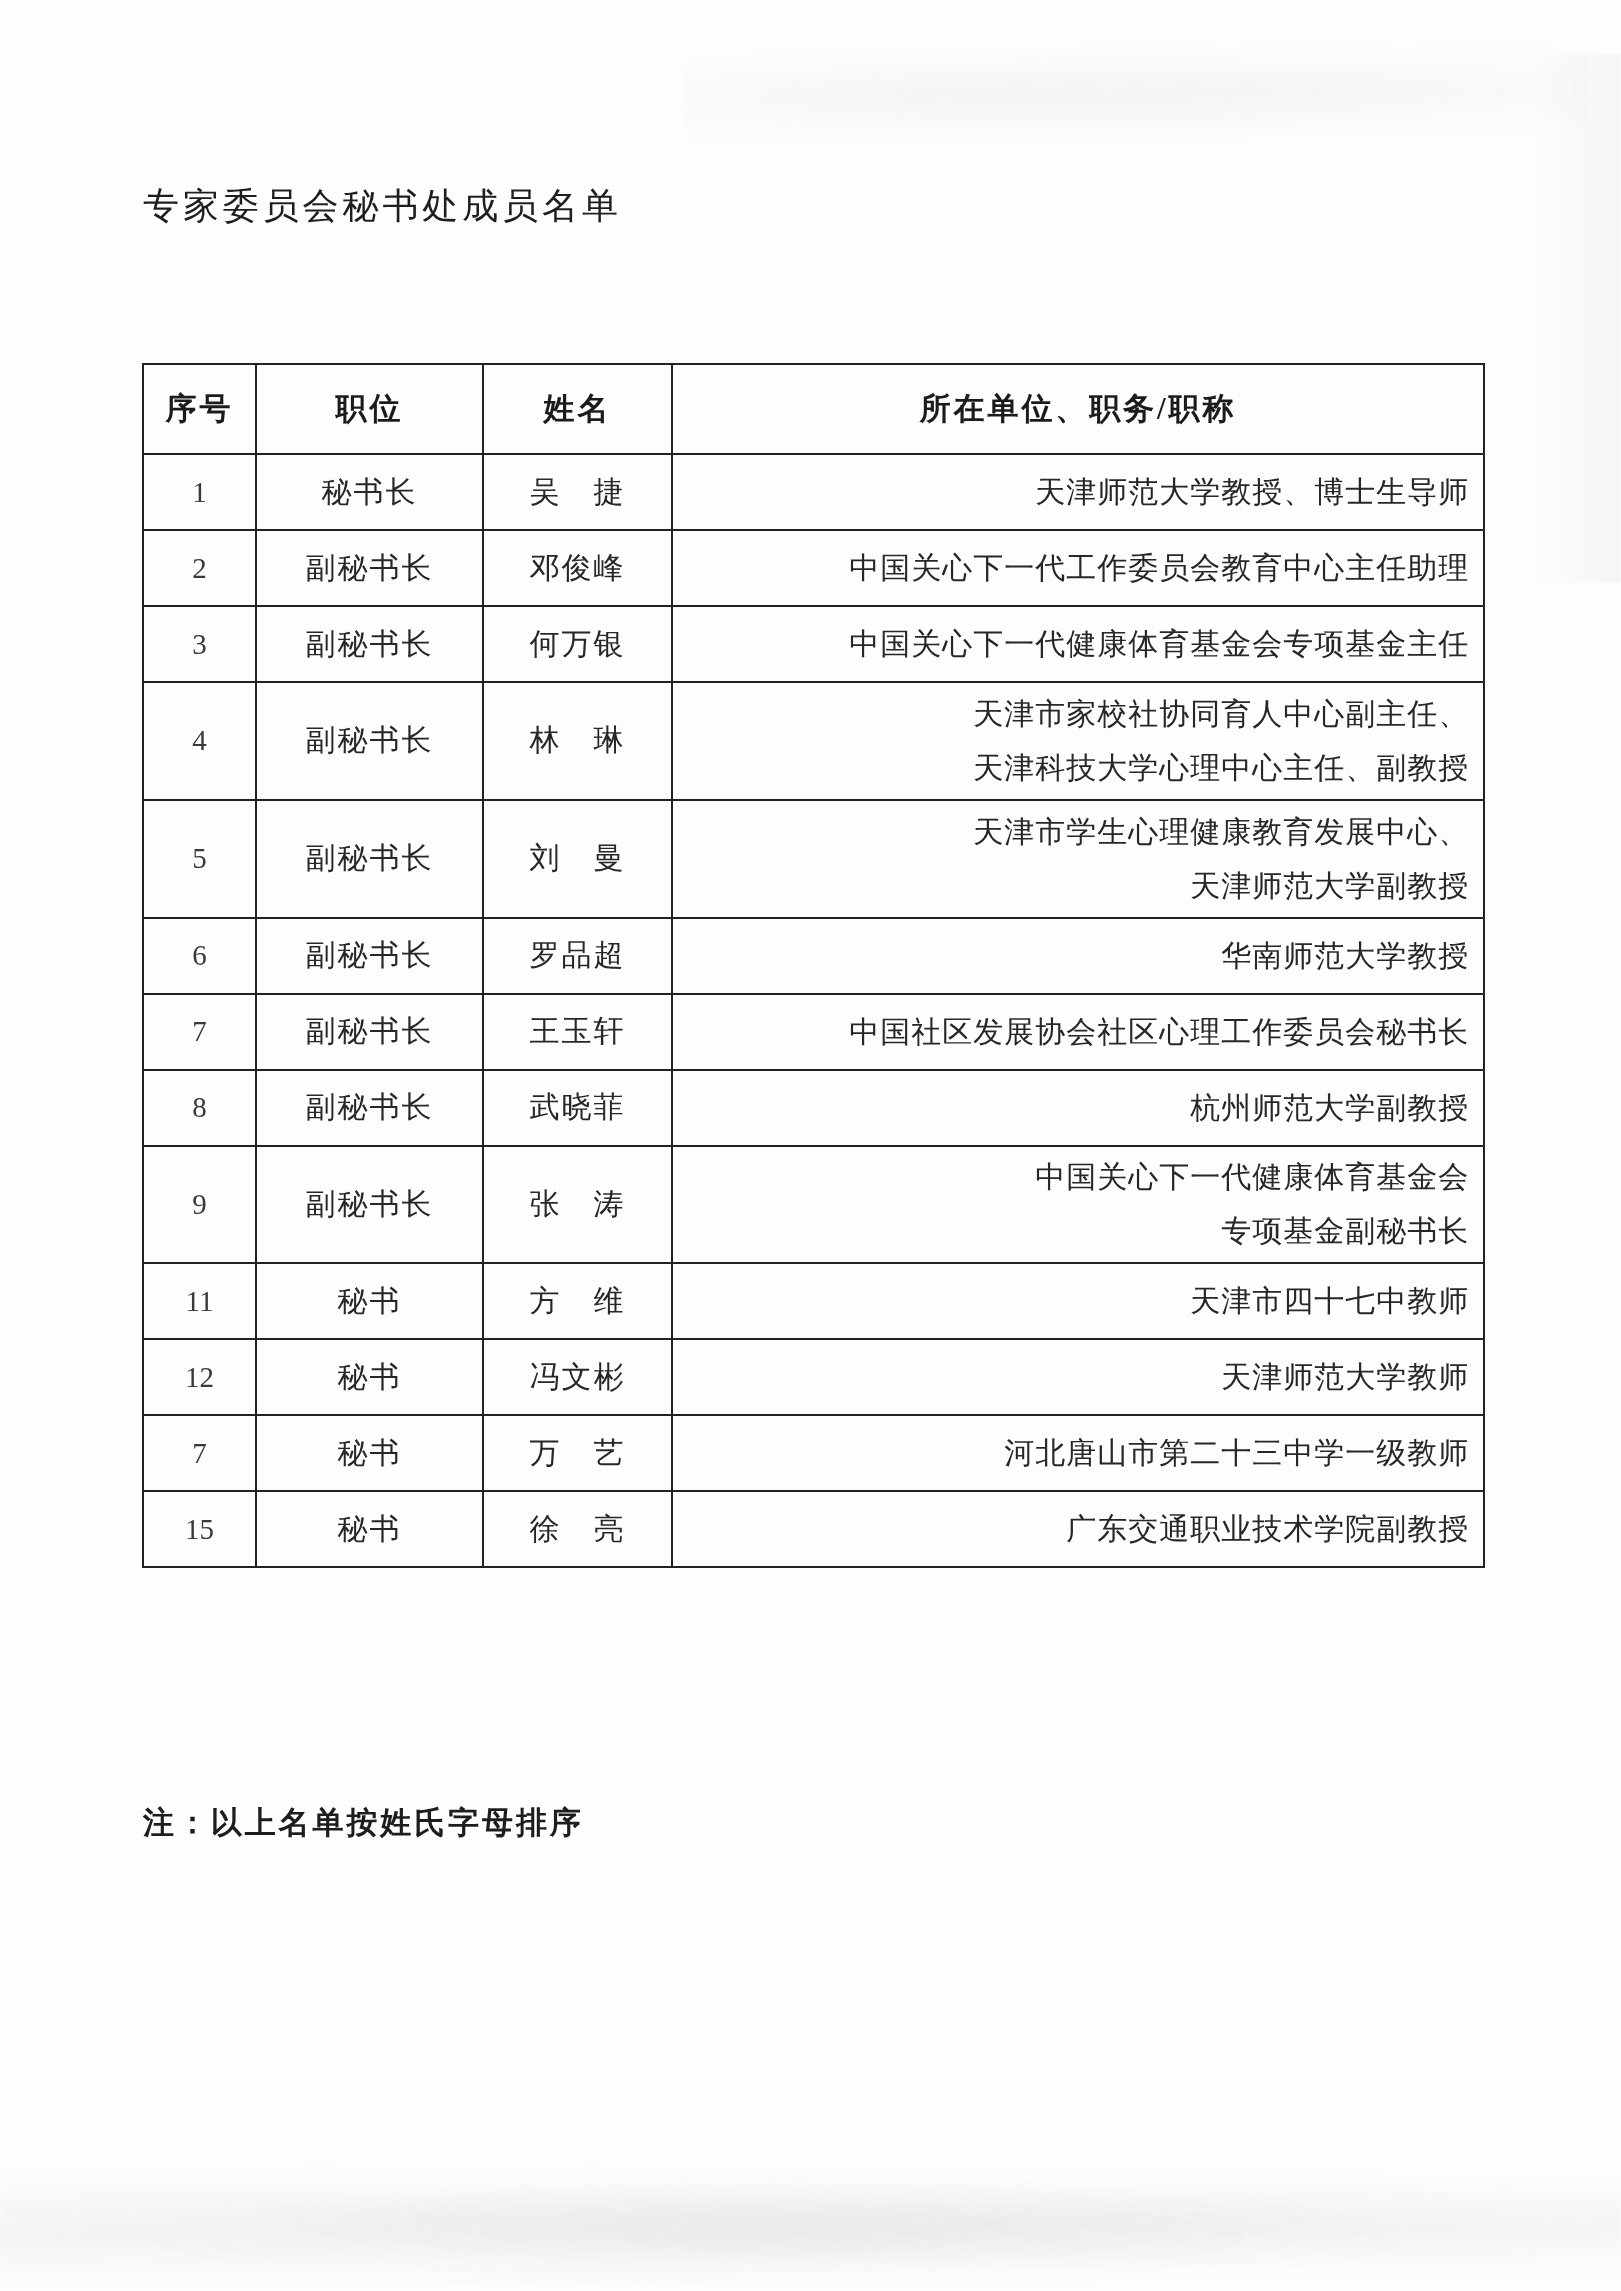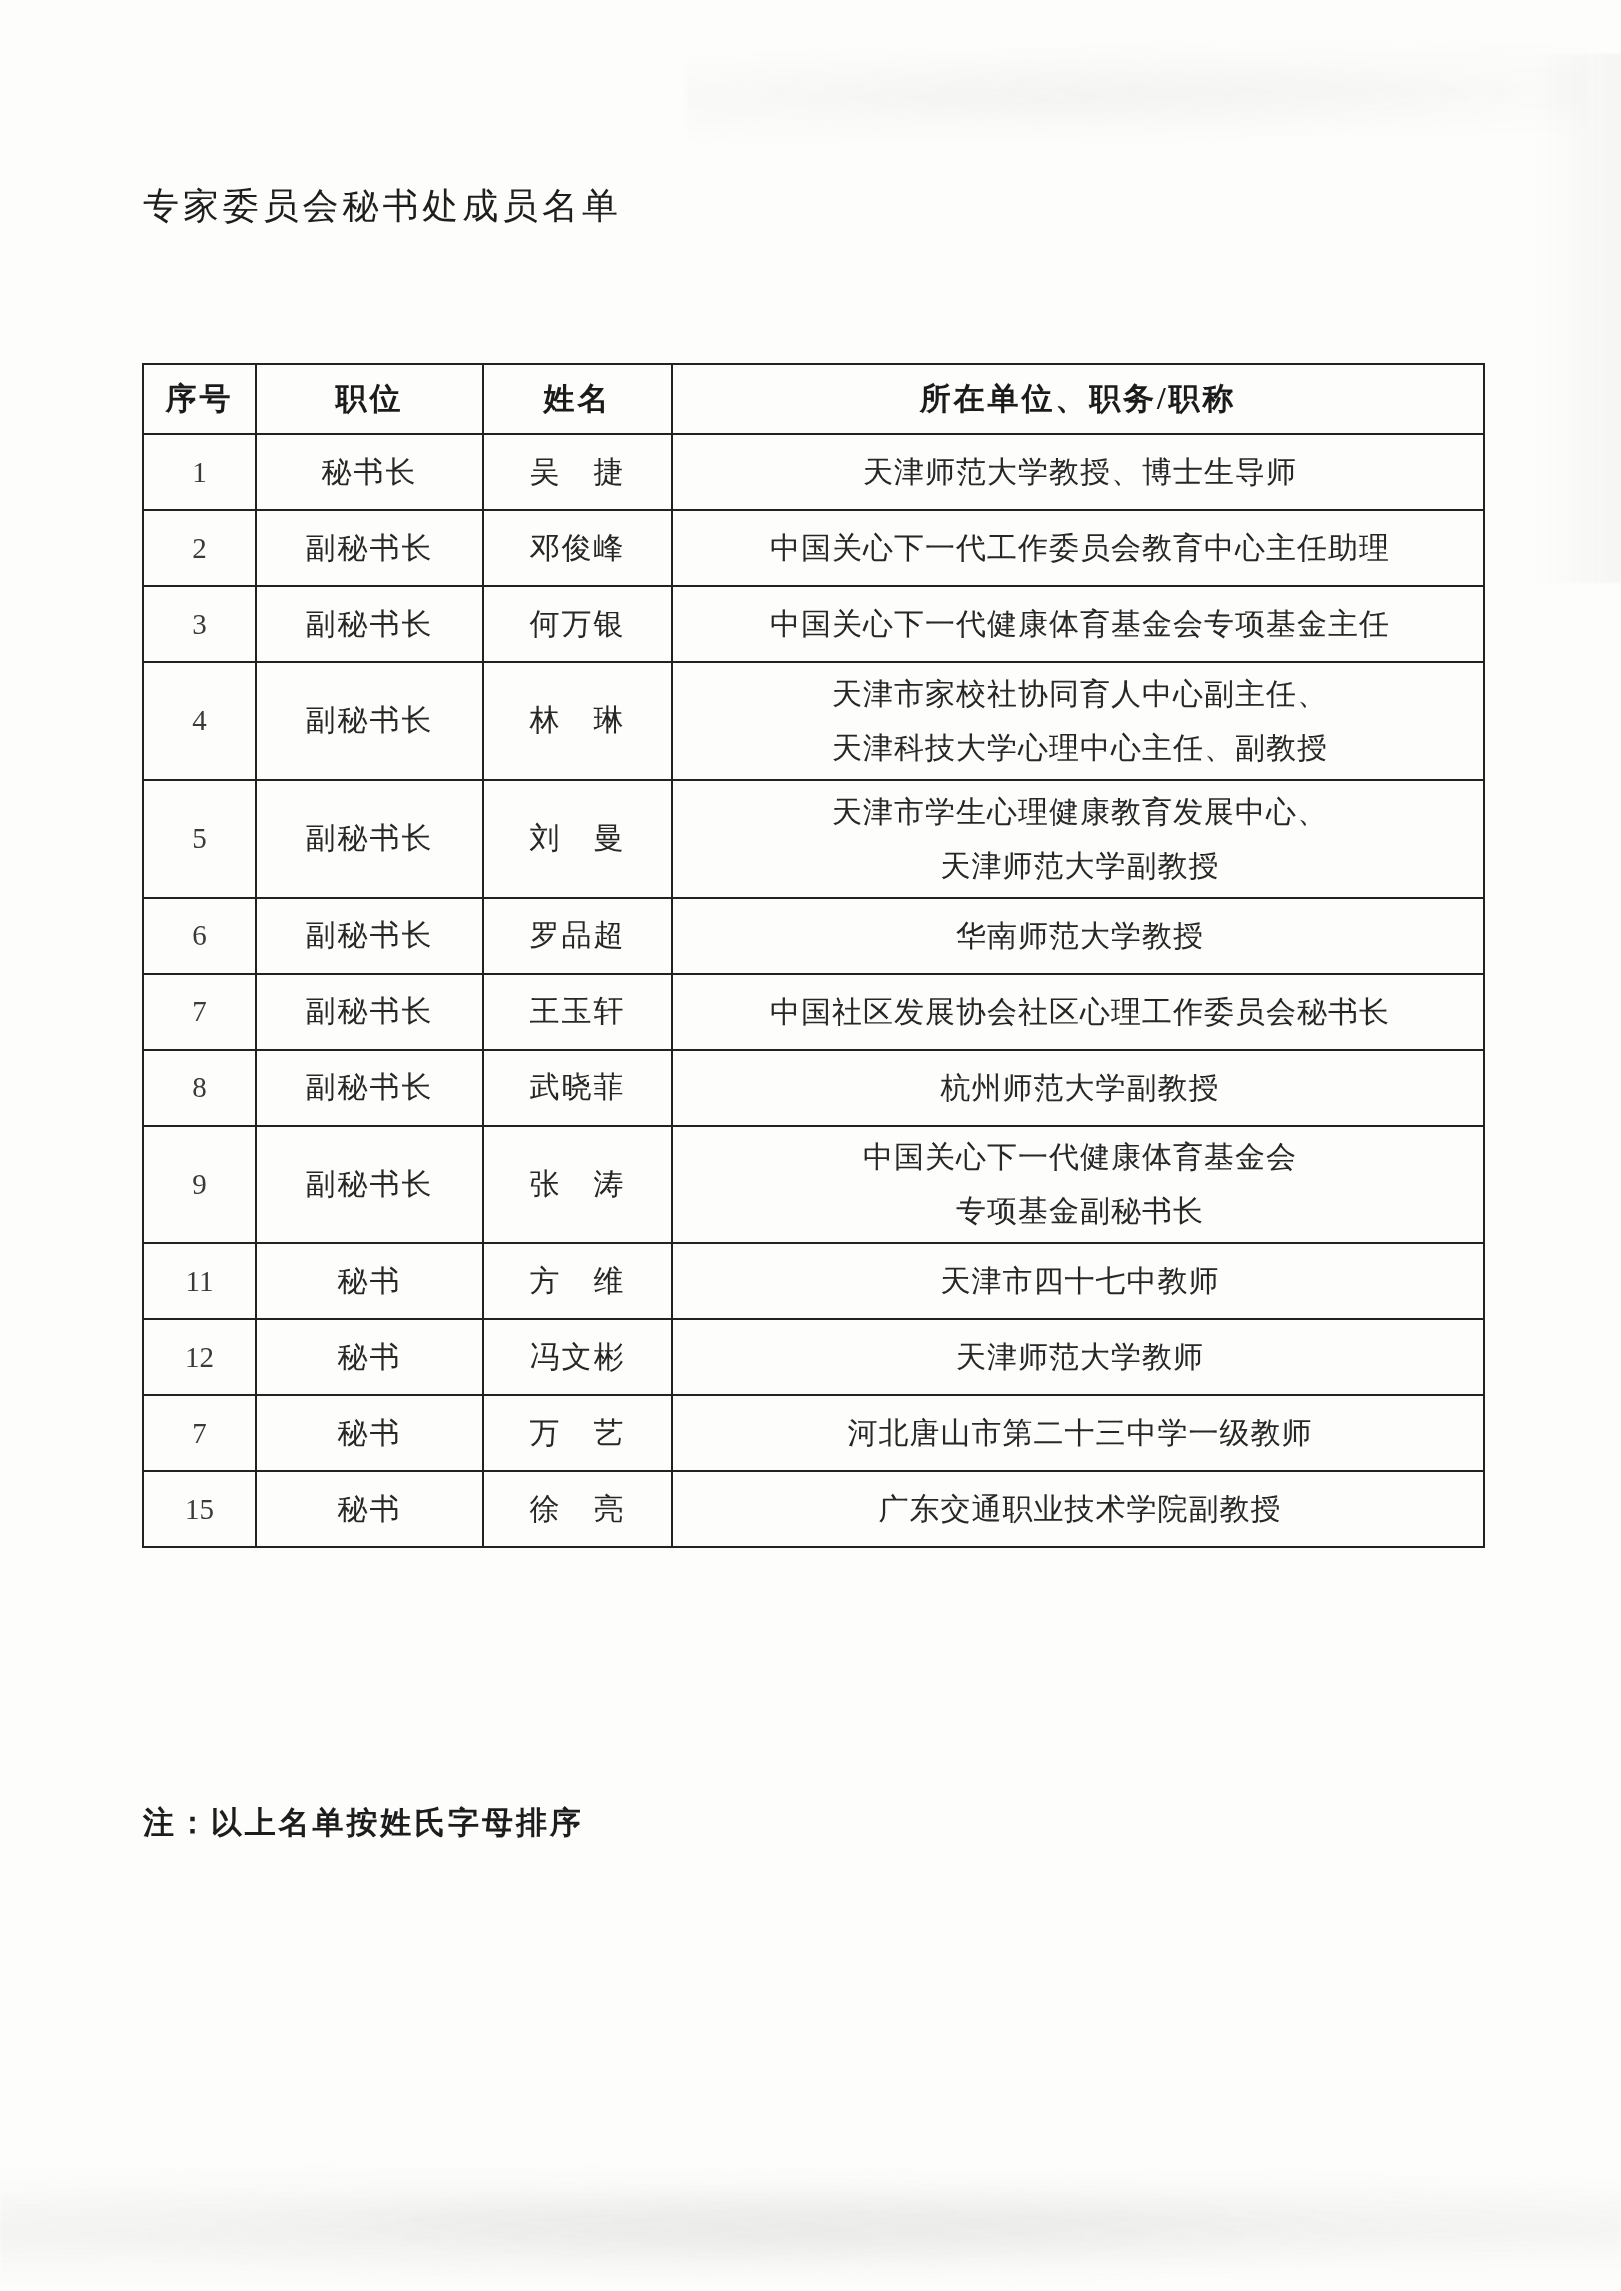--- a/index.html
+++ b/index.html
@@ -28,21 +28,21 @@
     top: 363px;
     width: 1341px;
     border-collapse: collapse;
     table-layout: fixed;
     border: 2.9px solid #1b1b1b;
   }
   table.members th, table.members td {
     border: 2px solid #222222;
     overflow: hidden;
   }
-  thead tr { height: 70px; }
+  thead tr { height: 90px; }
   thead th {
     font-size: 31px;
     font-weight: bold;
     text-align: center;
     letter-spacing: 2.9px;
     color: #1b1b1b;
     vertical-align: middle;
   }
   tbody td {
     font-size: 30px;
@@ -55,21 +55,21 @@
     text-align: center;
     font-size: 29px;
     color: #3a3a3a;
     letter-spacing: 0;
   }
   td.c-pos, td.c-name {
     text-align: center;
     letter-spacing: 2px;
   }
   td.c-unit {
-    text-align: center;
+    text-align: right;
     padding: 3.9px 13.7px 3.9px 17.6px;
     white-space: pre-line;
     line-height: 1.8;
     letter-spacing: 1px;
   }
   .note {
     position: absolute;
     left: 143px;
     top: 1802px;
     font-size: 31px;

